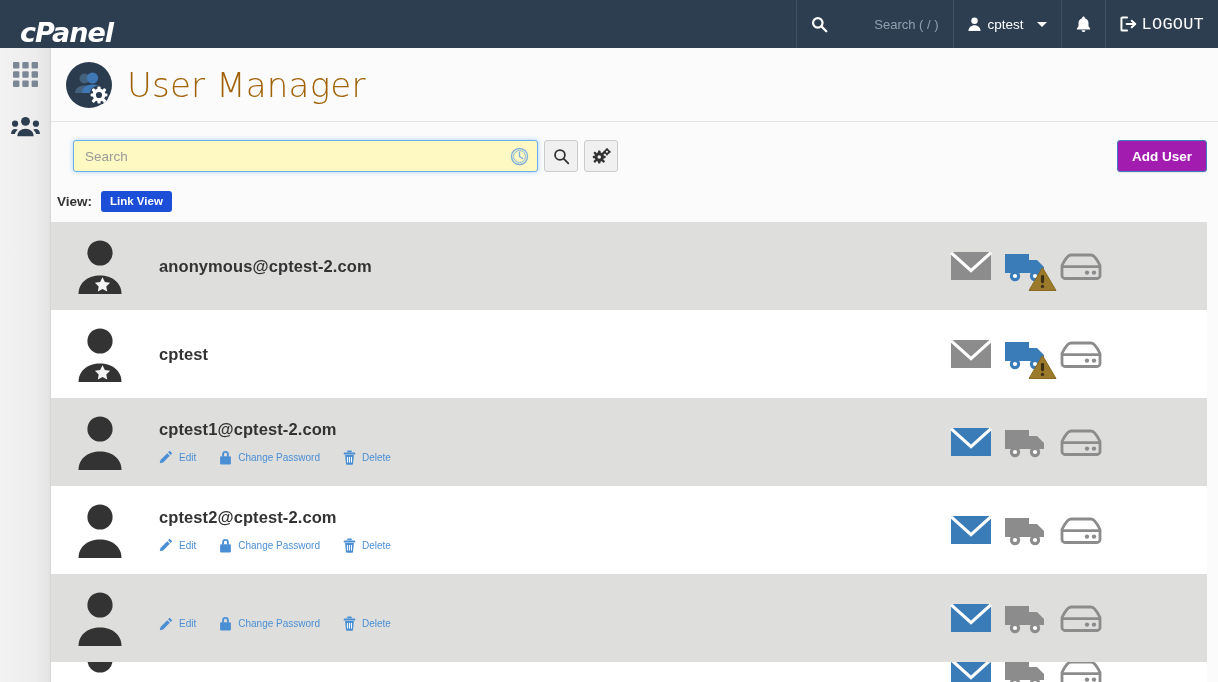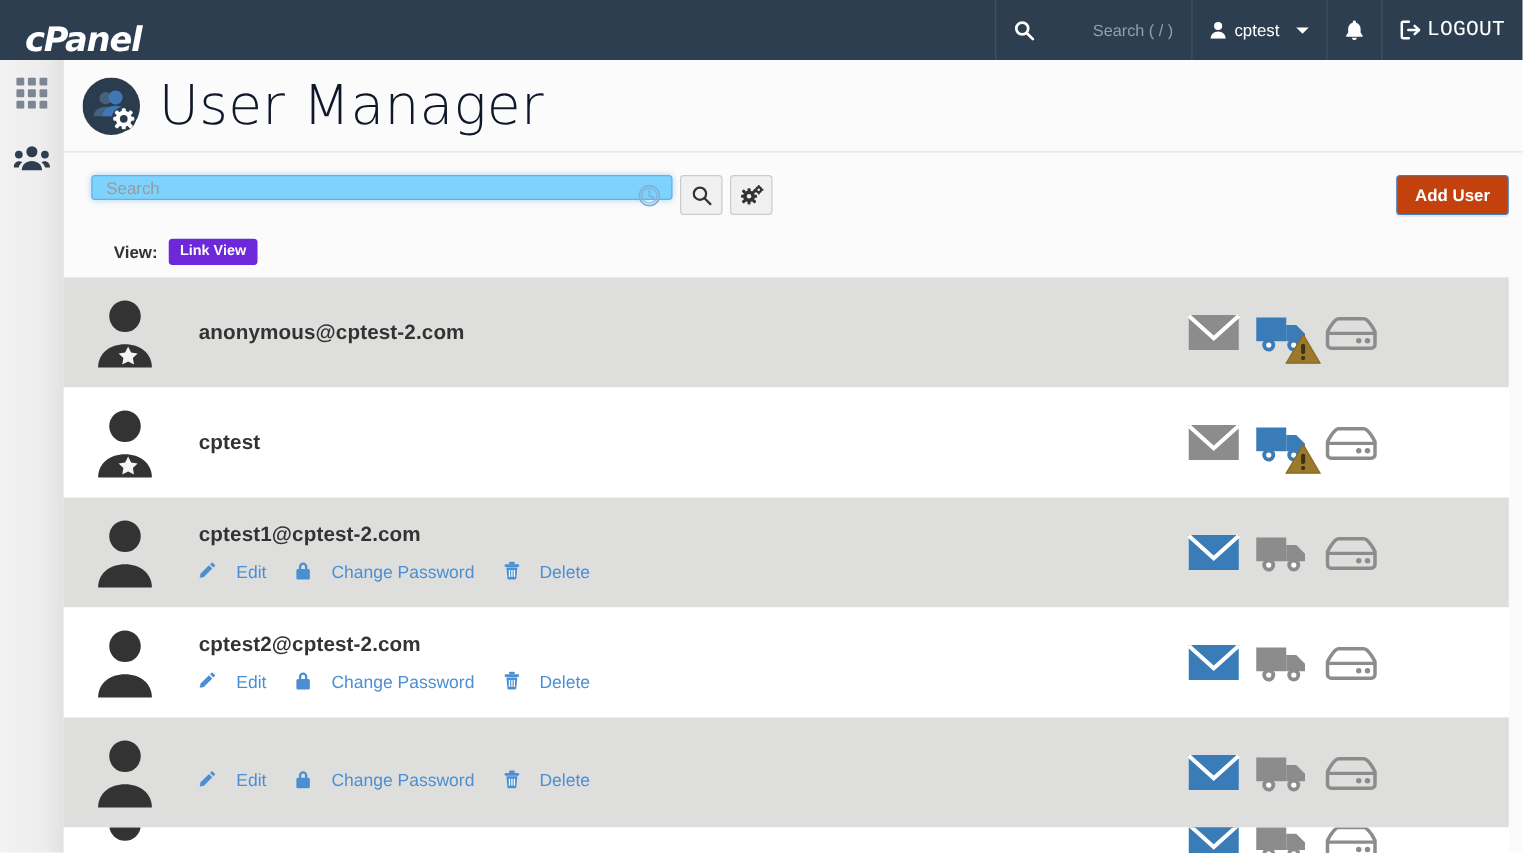--- a/index.html
+++ b/index.html
@@ -59,36 +59,36 @@
     width: 1167px; height: 634px;
     background: #fbfbfb;
   }
   .page-head {
     height: 74px; display: flex; align-items: center;
     padding-left: 15px;
     border-bottom: 1px solid #e4e4e4;
   }
   .page-icon { width: 46px; height: 46px; flex: 0 0 46px; }
   .page-title {
-    margin-left: 15px; font-size: 44px; font-weight: 300;
-    color: #0f172a; letter-spacing: .2px;
+    margin-left: 15px; font-size: 34px; font-weight: 300;
+    color: #a16207; letter-spacing: .2px;
     font-family: "DejaVu Sans", sans-serif;
   }
 
   
   .toolbar {
     position: relative; height: 64px;
     padding: 18px 0 0 22px;
     display: flex; align-items: flex-start;
   }
   .search-group { display: flex; align-items: stretch; }
   .search-box {
-    position: relative; width: 465px; height: 20px;
+    position: relative; width: 465px; height: 32px;
     border: 1px solid #66afe9; border-radius: 3px;
-    background: #7dd3fc;
+    background: #fef9c3;
     box-shadow: 0 0 5px rgba(102,175,233,.55);
     display: flex; align-items: center;
   }
   .search-box input {
     width: 100%; height: 100%;
     border: 0; outline: none; background: transparent;
     padding: 0 34px 0 11px;
     font-size: 13.5px; color: #555555;
     font-family: "Liberation Sans", sans-serif;
   }
@@ -100,34 +100,34 @@
   .tb-btn {
     width: 34px; height: 32px;
     border: 1px solid #cccccc; background: #f0f0f0;
     display: flex; align-items: center; justify-content: center;
   }
   .tb-btn.first { margin-left: 6px; border-radius: 3px; }
   .tb-btn.second { margin-left: 6px; border-radius: 3px; }
   .add-user-btn {
     position: absolute; right: 11px; top: 18px;
     height: 32px; padding: 0 14px;
-    background: #c2410c; border: 1px solid #3f7fc0; border-radius: 3px;
+    background: #a21caf; border: 1px solid #3f7fc0; border-radius: 3px;
     color: #ffffff; font-size: 13.5px; font-weight: bold;
     display: flex; align-items: center;
     box-shadow: 0 1px 1px rgba(0,0,0,.08);
   }
 
   
   .view-row {
-    height: 30px; padding-left: 40px;
+    height: 30px; padding-left: 6px;
     display: flex; align-items: center; gap: 9px;
   }
   .view-label { font-size: 13.5px; font-weight: bold; color: #333333; }
   .view-pill {
-    background: #6d28d9; color: #ffffff;
+    background: #1d4ed8; color: #ffffff;
     font-size: 11.5px; font-weight: bold;
     padding: 4px 9px 5px; border-radius: 3px;
   }
 
   
   .user-list { margin-top: 6px; }
   .user-row {
     position: relative;
     width: 1156px; height: 88px;
     display: flex; align-items: center;
@@ -141,22 +141,22 @@
     padding-left: 4px;
   }
   .avatar { position: relative; width: 58px; height: 58px; }
   .info-cell { flex: 1; padding-left: 14px; }
   .user-name {
     font-size: 16.5px; font-weight: bold; color: #333333;
     letter-spacing: .1px;
   }
   .actions { margin-top: 11px; display: flex; gap: 23px; }
   .action {
-    display: flex; gap: 16px;
-    color: #4a8fd4; font-size: 14px;
+    display: flex; align-items: center; gap: 6px;
+    color: #4a8fd4; font-size: 10px;
   }
   .services-cell {
     width: 270px; flex: 0 0 270px;
     display: flex; align-items: center; gap: 11px;
     padding-left: 12px; position: relative;
   }
   .svc { position: relative; width: 44px; height: 34px; }
   .svc .warn {
     position: absolute; right: -9px; bottom: -9px;
     width: 29px; height: 26px;

